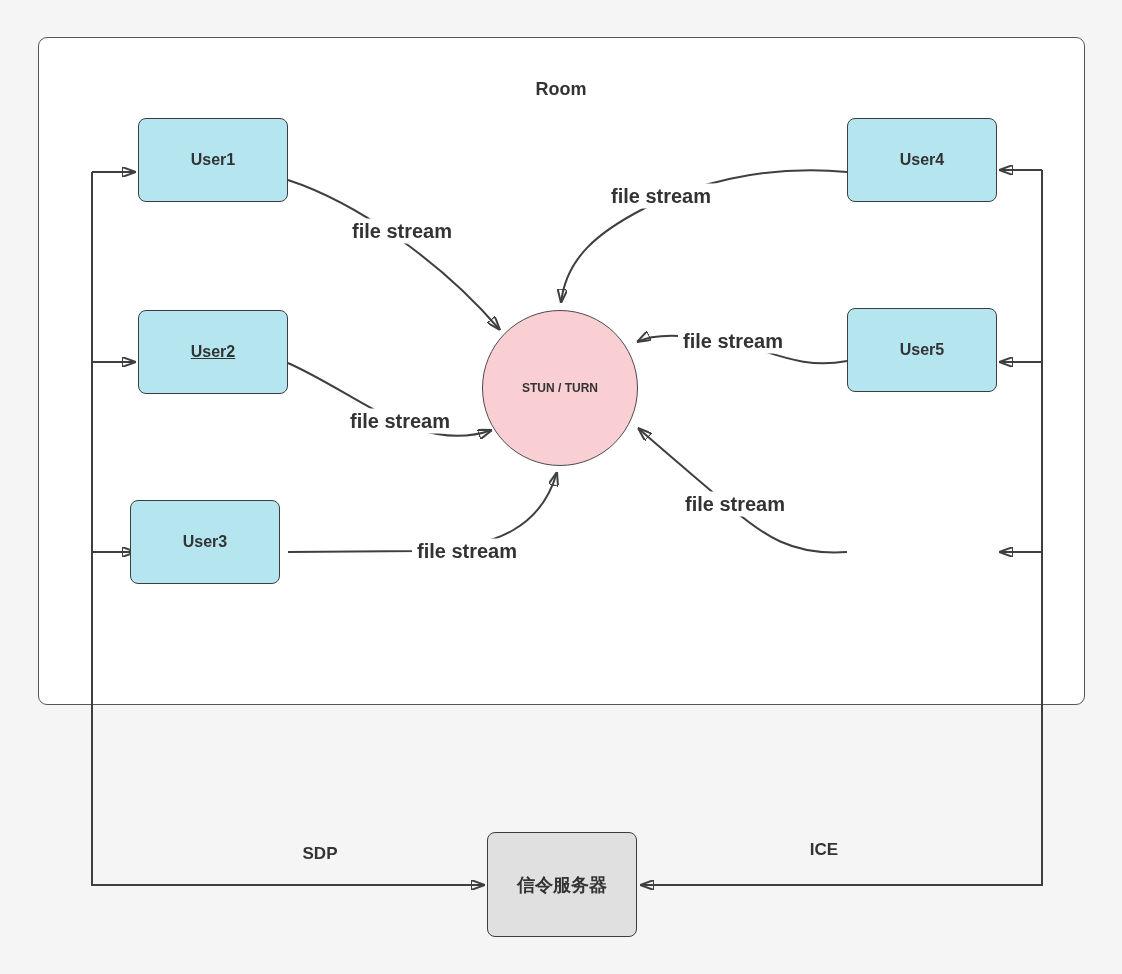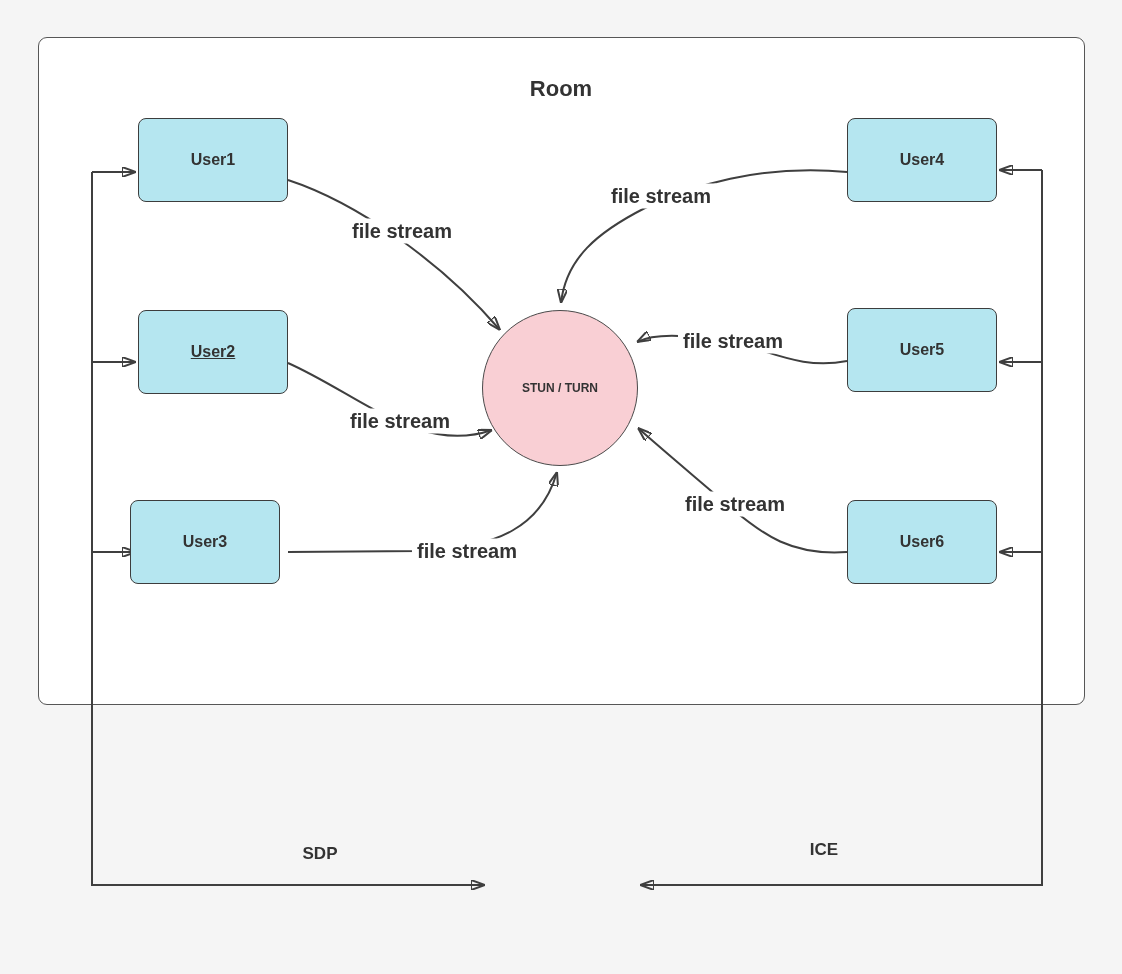--- a/index.html
+++ b/index.html
@@ -22,21 +22,21 @@
   }
   .canvas{position:absolute;inset:0;width:1122px;height:974px;}
   .room{
     position:absolute;left:38px;top:37px;width:1047px;height:668px;
     background:var(--room-background);
     border:1.5px solid #565656;border-radius:9px;
     z-index:1;
   }
   .room-label{
     position:absolute;left:561px;top:89px;transform:translate(-50%,-50%);
-    font-size:22px;font-weight:bold;color:var(--text-color);
+    font-size:18px;font-weight:bold;color:var(--text-color);
     z-index:3;
   }
   svg.wires{position:absolute;left:0;top:0;width:1122px;height:974px;z-index:2;}
   svg.wires path{fill:none;stroke:var(--line-color);stroke-width:2px;}
   .node{
     position:absolute;width:150px;height:84px;
     display:flex;align-items:center;justify-content:center;
     background:var(--user-node-fill);
     border:1.5px solid #3d3d3d;border-radius:8px;
     font-size:16px;font-weight:bold;color:var(--text-color);
@@ -119,24 +119,24 @@
     <path d="M 847 172 C 760 164, 690 186, 645 208 C 598 232, 566 258, 561 303" marker-end="url(#arrow)"></path>
     <path d="M 847 361 C 800 370, 770 350, 733 343 C 698 336, 658 331, 637 342" marker-end="url(#arrow)"></path>
     <path d="M 847 552 C 792 556, 763 535, 730 507 C 694 476, 665 452, 638 428" marker-end="url(#arrow)"></path>
   </svg>
 
   <div class="node n-user1">User1</div>
   <div class="node n-user2">User2</div>
   <div class="node n-user3">User3</div>
   <div class="node n-user4">User4</div>
   <div class="node n-user5">User5</div>
-  <div class="node n-user6">User6</div>
 
   <div class="hub">STUN / TURN</div>
 
+  <div class="server">信令服务器</div>
 
   <div class="edge-label el-1">file stream</div>
   <div class="edge-label el-2">file stream</div>
   <div class="edge-label el-3">file stream</div>
   <div class="edge-label el-4">file stream</div>
   <div class="edge-label el-5">file stream</div>
   <div class="edge-label el-6">file stream</div>
 
   <div class="proto-label sdp">SDP</div>
   <div class="proto-label ice">ICE</div>

